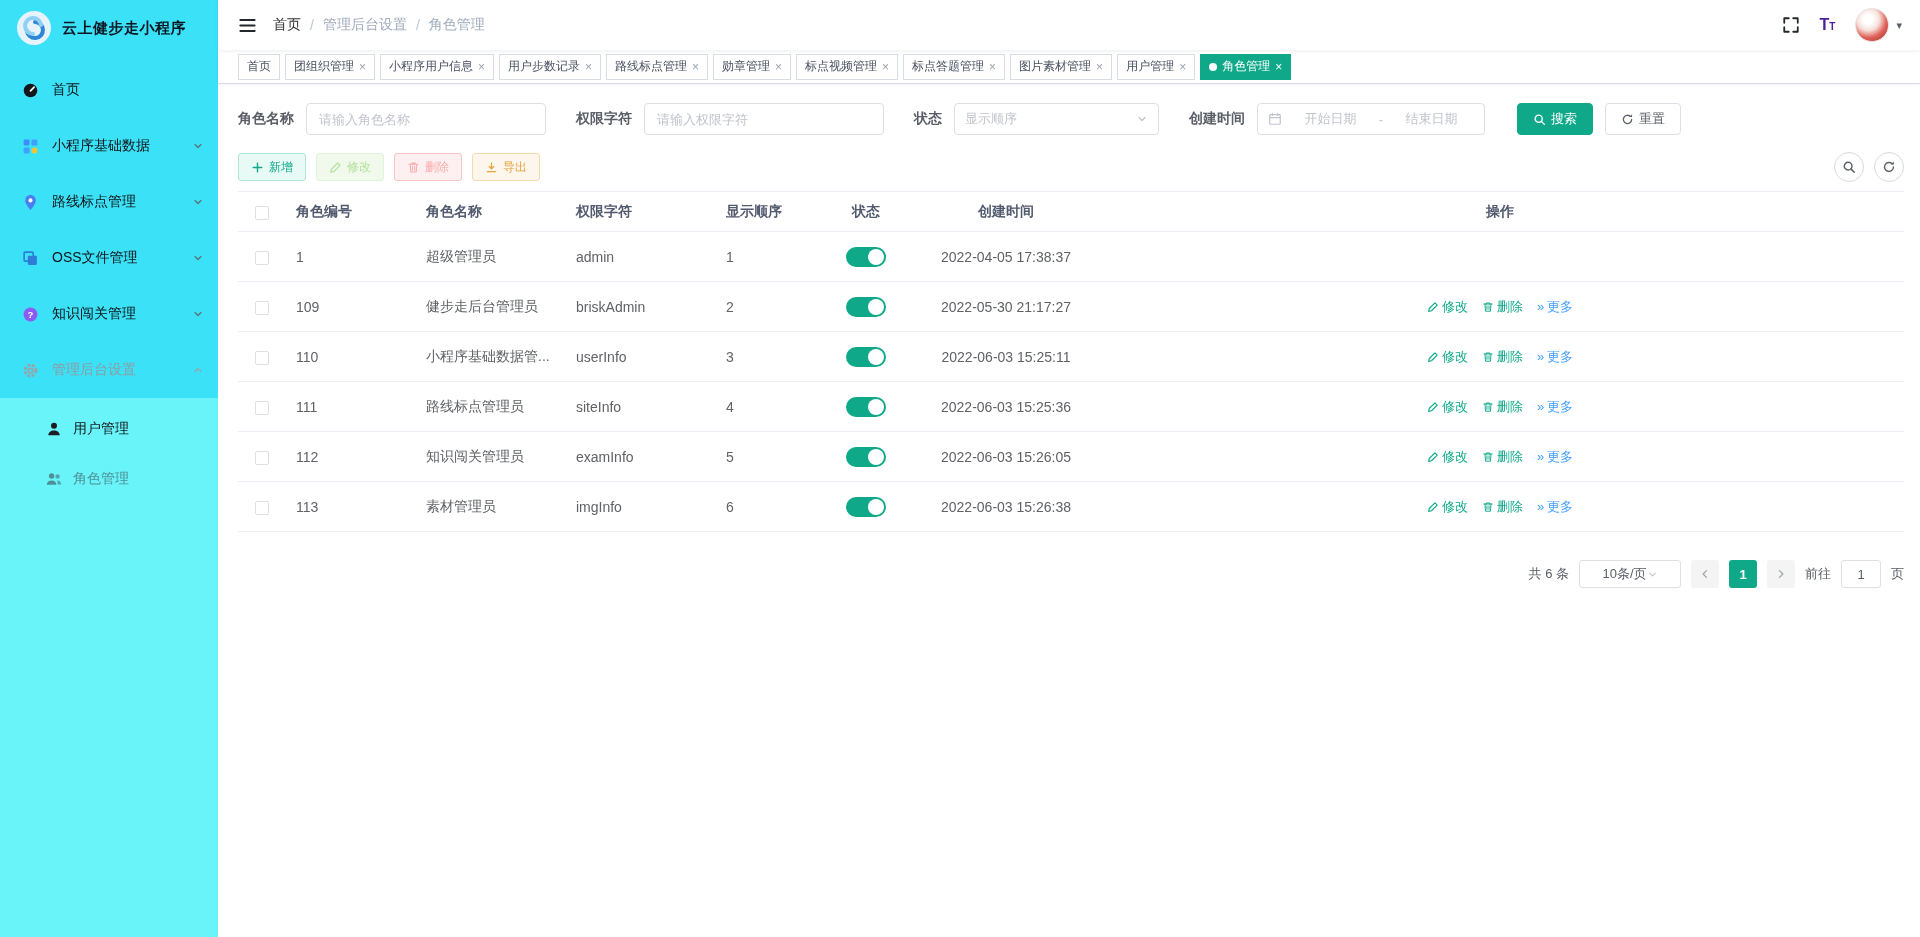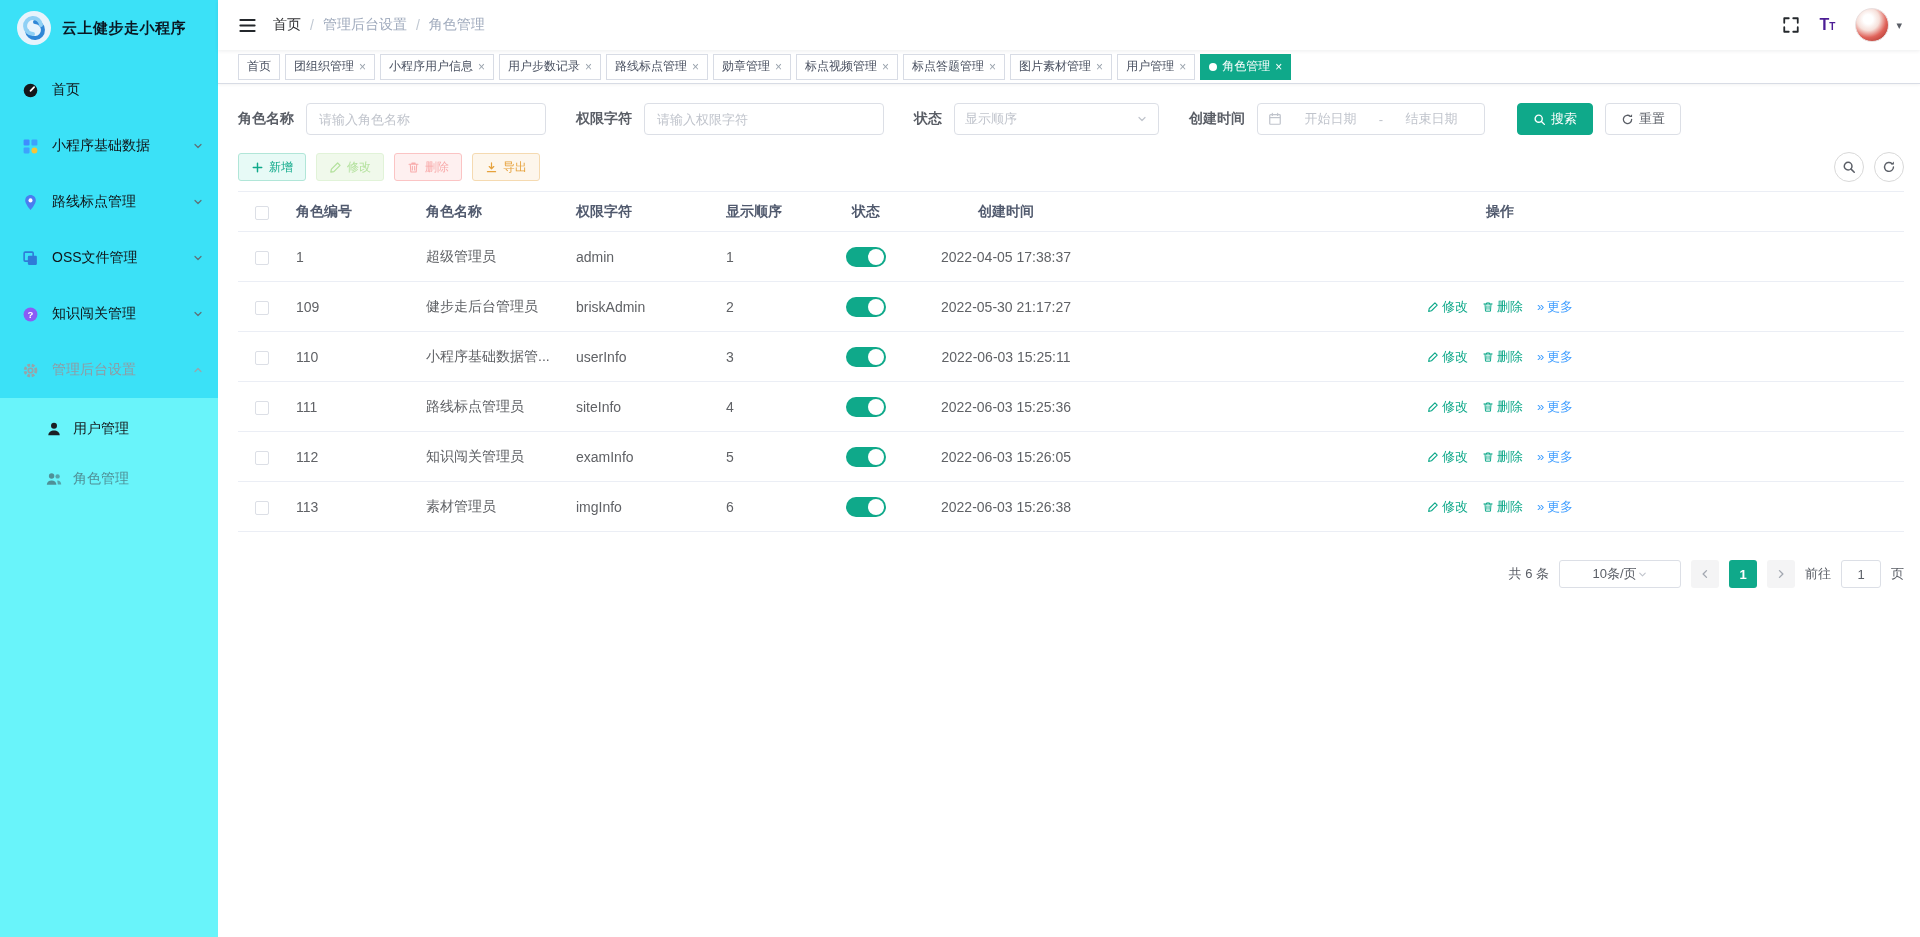--- a/index.html
+++ b/index.html
@@ -90,21 +90,21 @@
   .cb{display:inline-block;width:14px;height:14px;border:1px solid #dcdfe6;border-radius:2px;background:#fff;cursor:pointer;vertical-align:middle}
   .switch{display:inline-block;width:40px;height:20px;border-radius:10px;background:var(--accent);position:relative;cursor:pointer;vertical-align:middle}
   .switch::after{content:"";position:absolute;top:2px;right:2px;width:16px;height:16px;border-radius:50%;background:#fff}
   .row-actions{display:flex;align-items:center;justify-content:center;gap:14px}
   .action-link{display:inline-flex;align-items:center;gap:3px;font-size:13px;color:var(--accent);cursor:pointer;white-space:nowrap}
   .action-link .ic{width:12px;height:12px}
   .action-more{color:#409eff}
   .more-arrow{font-size:13px;line-height:1}
 
   .pager{margin-top:28px;display:flex;align-items:center;justify-content:flex-end;gap:10px;font-size:13px;color:#5a5e66}
-  .pg-size{width:122px;height:28px;border:1px solid #dcdfe6;border-radius:3px;display:flex;align-items:center;justify-content:center;cursor:pointer;background:#fff}
+  .pg-size{width:102px;height:28px;border:1px solid #dcdfe6;border-radius:3px;display:flex;align-items:center;justify-content:center;cursor:pointer;background:#fff}
   .pg-size .ic{width:11px;height:11px;color:#c0c4cc}
   .pg-btn{min-width:28px;height:28px;border:none;border-radius:3px;background:#f4f4f5;display:flex;align-items:center;justify-content:center;color:#a3a8b1;cursor:pointer;font-size:13px}
   .pg-btn .ic{width:12px;height:12px}
   .pg-btn.active{background:var(--accent);color:#fff;font-weight:700}
   .pg-input{width:40px;height:28px;border:1px solid #dcdfe6;border-radius:3px;text-align:center;font-size:13px;color:#5a5e66;outline:none}
   .hidden-defs{position:absolute;width:0;height:0;overflow:hidden}
 </style>
 </head>
 <body>
 

